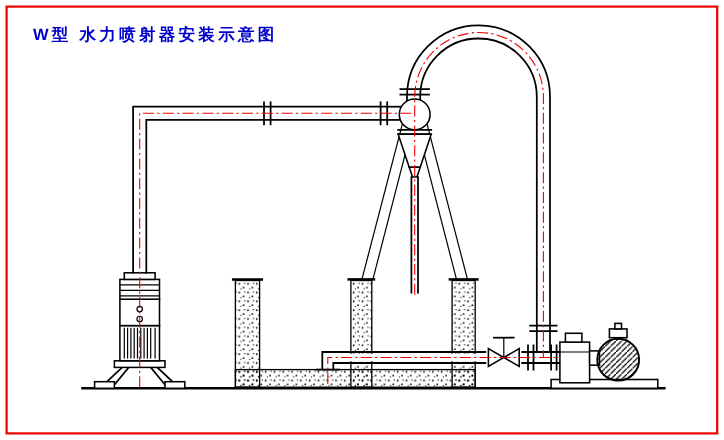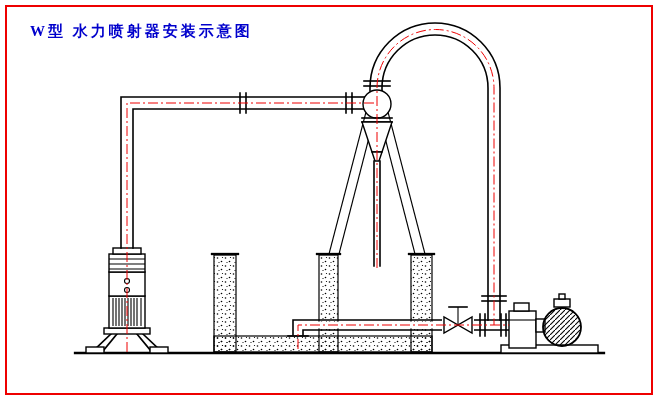--- a/index.html
+++ b/index.html
@@ -1,19 +1,19 @@
 <!DOCTYPE html>
 <html style="--background: #ffffff; --border: #ee0000; --title: #0000cc; --line: #000000; --centerline: #ee0000;"><head>
 <meta charset="utf-8">
 <style>
   html,body{margin:0;padding:0;background:#fff;}
   .stage{
     position:relative;width:658px;height:400px;
     background:var(--background,#fff);
-    font-family:Liberation Serif, serif;
+    font-family:Liberation Sans, sans-serif;
     overflow:hidden;
   }
   .frame{position:absolute;inset:5px;border:2px solid var(--border,#e00);pointer-events:none;}
   .title{
     position:absolute;left:30px;top:22px;
     color:var(--title,#00c);font-weight:bold;font-size:15px;
     letter-spacing:3px;white-space:pre;
   }
   svg.diagram{position:absolute;left:0;top:0;}
   .k{stroke:var(--line,#000);fill:none;stroke-width:1.6;stroke-linecap:square;}

